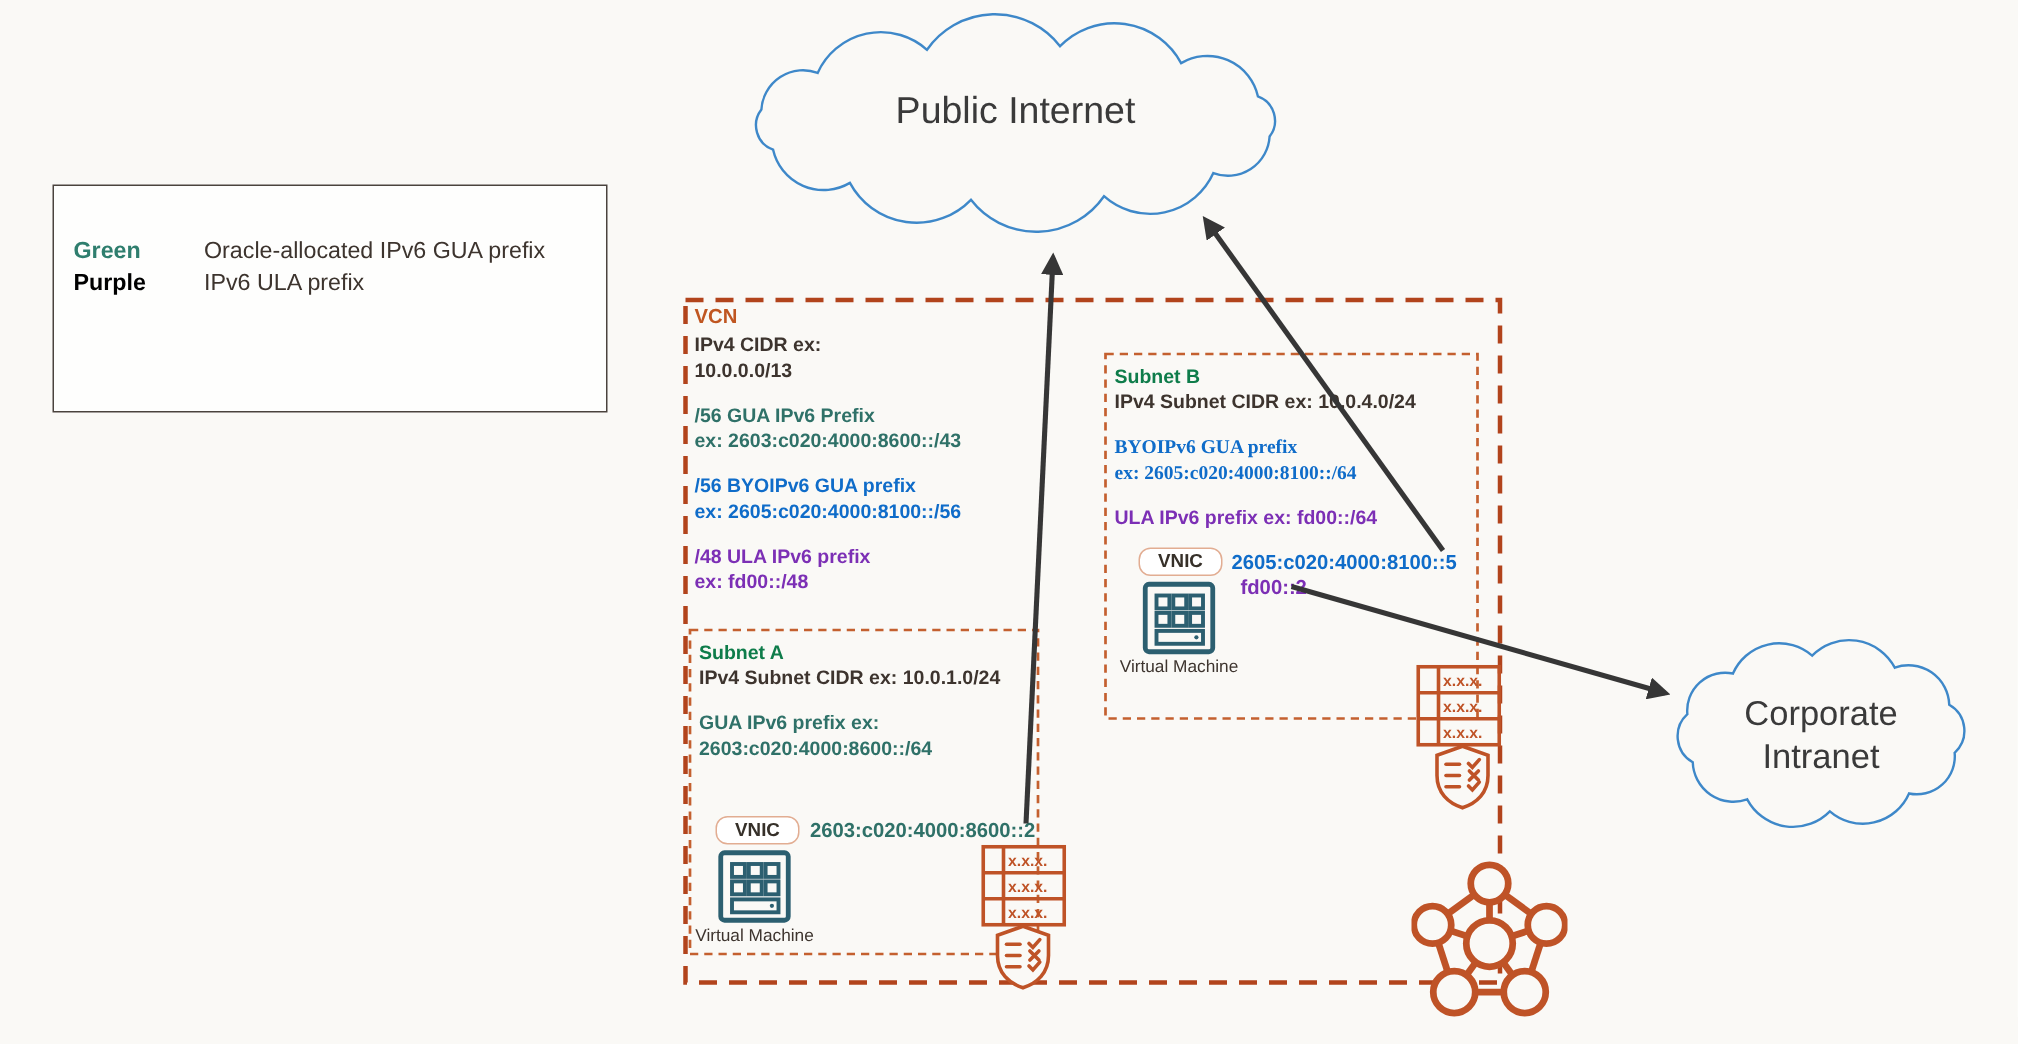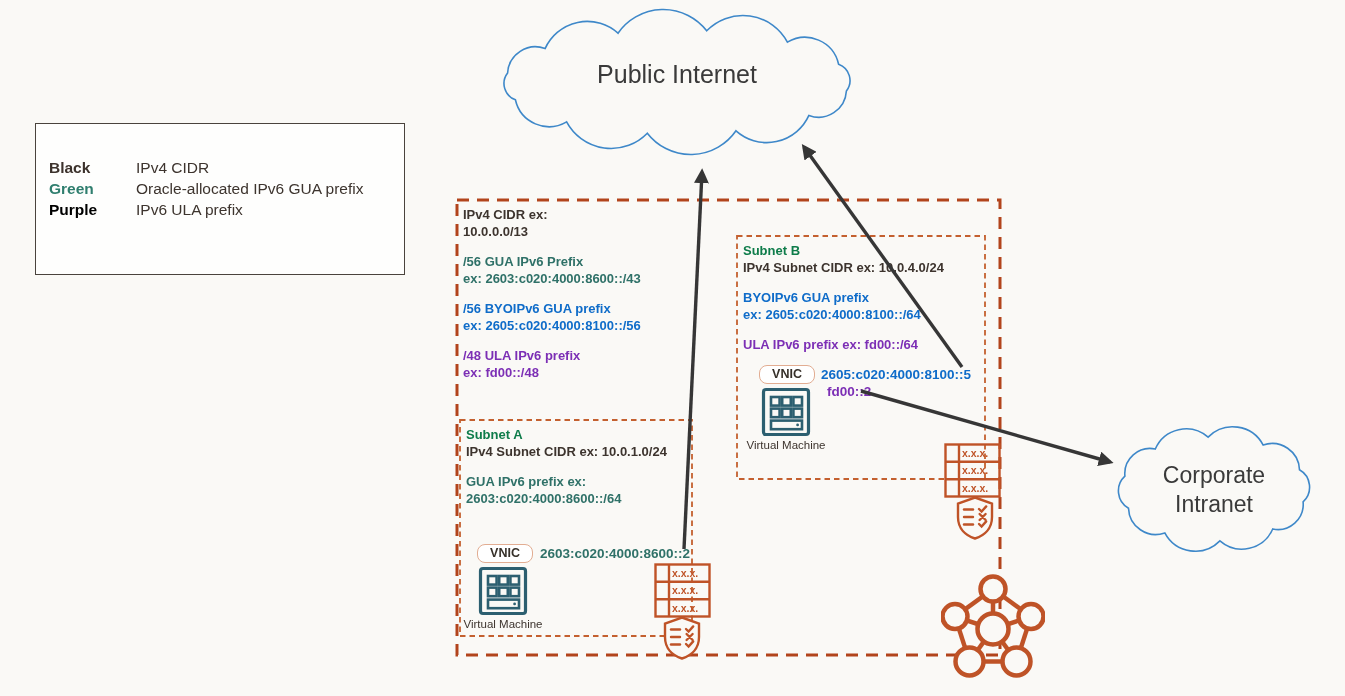--- a/index.html
+++ b/index.html
@@ -63,41 +63,38 @@
     <path id="cloud-public" fill="var(--bg)" stroke="var(--cloud-blue)" stroke-width="1.6" d="M 838.6 64.2 A 17.3 17.3 0 0 1 846.4 91.0 A 27.8 27.8 0 0 1 808.9 115.4 A 46.2 46.2 0 0 1 736.0 130.8 A 55.0 55.0 0 0 1 647.3 133.2 A 50.5 50.5 0 0 1 566.6 121.9 A 34.5 34.5 0 0 1 515.4 99.8 A 17.3 17.3 0 0 1 507.6 73.0 A 27.8 27.8 0 0 1 545.1 48.6 A 46.2 46.2 0 0 1 618.0 33.2 A 55.0 55.0 0 0 1 706.7 30.8 A 50.5 50.5 0 0 1 787.4 42.1 A 34.5 34.5 0 0 1 838.6 64.2 Z"></path>
     <path id="cloud-corp" fill="var(--bg)" stroke="var(--cloud-blue)" stroke-width="1.6" d="M 1303.1 501.9 A 25.3 25.3 0 0 1 1272.7 529.0 A 33.6 33.6 0 0 1 1219.9 540.9 A 34.5 34.5 0 0 1 1164.8 532.9 A 27.2 27.2 0 0 1 1128.5 508.2 A 20.0 20.0 0 0 1 1124.9 476.1 A 25.3 25.3 0 0 1 1155.3 449.0 A 33.6 33.6 0 0 1 1208.1 437.1 A 34.5 34.5 0 0 1 1263.2 445.1 A 27.2 27.2 0 0 1 1299.5 469.8 A 20.0 20.0 0 0 1 1303.1 501.9 Z"></path>
     <rect x="457" y="200" width="543" height="455" fill="none" stroke="var(--rust-border)" stroke-width="3" stroke-dasharray="12 8"></rect>
     <rect x="460" y="420" width="232" height="216" fill="none" stroke="var(--subnet-border)" stroke-width="1.8" stroke-dasharray="5.5 4"></rect>
     <rect x="737" y="236" width="248" height="243" fill="none" stroke="var(--subnet-border)" stroke-width="1.8" stroke-dasharray="5.5 4"></rect>
   </svg>
 
   <div class="abs content legend">
     <div class="legend-rows">
       <div class="legend-row">
-        <span class="legend-name" style="color: rgb(60, 50, 44);">Black</span>
-        <span class="legend-desc">IPv4 CIDR</span>
-      </div>
-      <div class="legend-row">
         <span class="legend-name" style="color: rgb(47, 126, 110);">Green</span>
         <span class="legend-desc">Oracle-allocated IPv6 GUA prefix</span>
       </div>
       <div class="legend-row">
         <span class="legend-name" style="color: #000000;">Purple</span>
         <span class="legend-desc">IPv6 ULA prefix</span>
       </div>
     </div>
   </div>
 
   <div class="abs content cloud-label public">Public Internet</div>
   <div class="abs content cloud-label corp">
     <div>Corporate</div>
     <div>Intranet</div>
   </div>
 
   <div class="abs content vcn-text">
+    <div class="tag rust">VCN</div>
     <div class="tblock" style="margin-top:4px;">
       <div class="grp ink">
         <div>IPv4 CIDR ex:</div>
         <div>10.0.0.0/13</div>
       </div>
       <div class="grp teal">
         <div>/56 GUA IPv6 Prefix</div>
         <div>ex: 2603:c020:4000:8600::/43</div>
       </div>
       <div class="grp blue">
@@ -158,21 +155,21 @@
       <line x1="11" y1="29.5" x2="20" y2="29.5"></line>
       <path d="M26 14 l2.6 2.6 l4.6 -5.2"></path>
       <path d="M26.6 19 l6 6 M32.6 19 l-6 6"></path>
       <path d="M26 29 l2.6 2.6 l4.6 -5.2"></path>
     </g>
   </svg>
 
   <div class="abs content snb-text tblock">
     <div class="green sub-label">Subnet B</div>
     <div class="ink grp">IPv4 Subnet CIDR ex: 10.0.4.0/24</div>
-    <div class="blue grp" style="">
+    <div class="blue grp" style="font-family:Liberation Serif, serif;">
       <div>BYOIPv6 GUA prefix</div>
       <div>ex: 2605:c020:4000:8100::/64</div>
     </div>
     <div class="purple grp">ULA IPv6 prefix ex: fd00::/64</div>
   </div>
 
   <div class="abs content vnic-pill" style="left:759px;top:365px;">VNIC</div>
   <div class="abs content vnic-addr blue" style="left:821px;top:367px;">2605:c020:4000:8100::5</div>
   <div class="abs content vnic-addr purple" style="left:827px;top:384px;">fd00::2</div>
   <svg class="abs content" style="left:761px;top:387px;" width="50" height="50">

